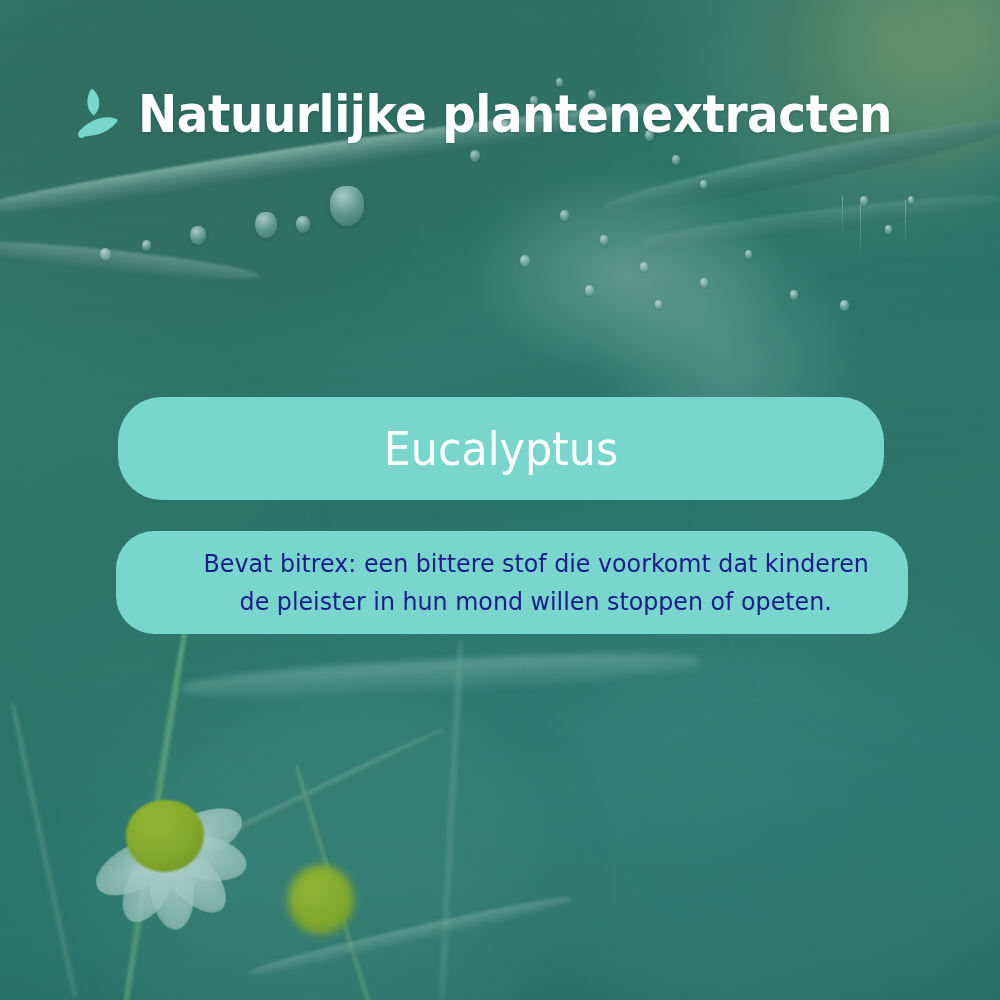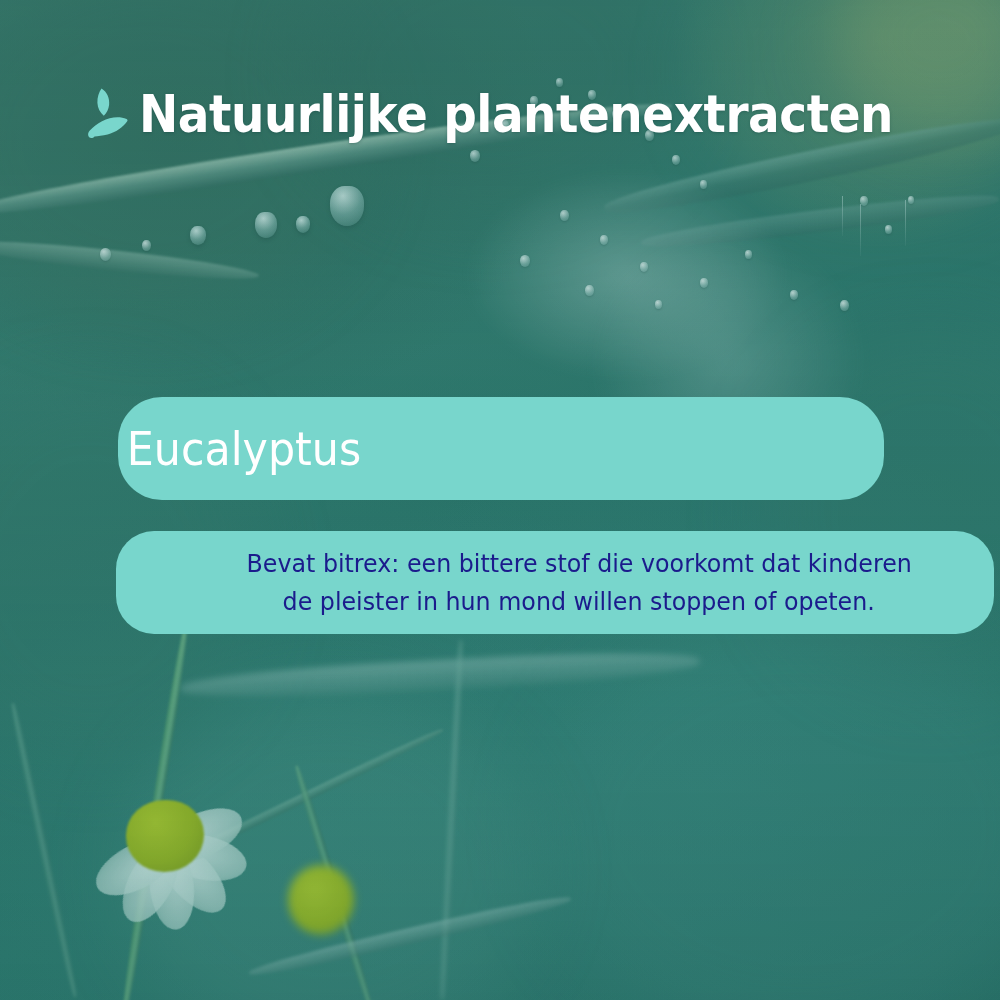--- a/index.html
+++ b/index.html
@@ -173,25 +173,25 @@
   .tint2 {
     position: absolute; inset: 0;
     background: linear-gradient(180deg, rgba(66,150,140,0.18), rgba(60,140,132,0.10) 50%, rgba(70,154,146,0.16));
   }
 
   
   .content { position: absolute; inset: 0; }
 
   .title-row {
     position: absolute;
-    left: 84px;
+    left: 74px;
     top: 86px;
     display: flex;
     align-items: center;
-    gap: 9px;
+    gap: 18px;
   }
   .leaf-icon { width: 46px; height: 58px; flex: 0 0 auto; display: block; }
   .title {
     margin: 0;
     font-family: "DejaVu Sans", sans-serif;
     font-weight: 700;
     font-size: 51px;
     line-height: 1.02;
     letter-spacing: -0.5px;
     color: #ffffff;
@@ -209,38 +209,38 @@
     display: flex;
     gap: 37px;
   }
   .pill {
     flex: 1 1 0;
     height: 103px;
     border-radius: 44px;
     background: #78d6cc;
     display: flex;
     align-items: center;
-    justify-content: flex-start;
+    justify-content: center;
     box-sizing: border-box;
   }
   .pill-label {
     font-family: "DejaVu Sans", sans-serif;
     font-weight: 400;
     font-size: 46px;
     line-height: 1;
     color: #ffffff;
     transform: scaleX(0.93);
     white-space: nowrap;
   }
 
   .note-box {
     position: absolute;
     left: 116px;
     top: 531px;
-    width: 878px;
+    width: 792px;
     height: 103px;
     border-radius: 38px;
     background: #78d6cc;
     box-sizing: border-box;
     display: flex;
     flex-direction: column;
     align-items: center;
     justify-content: center;
     padding-left: 48px;
   }

